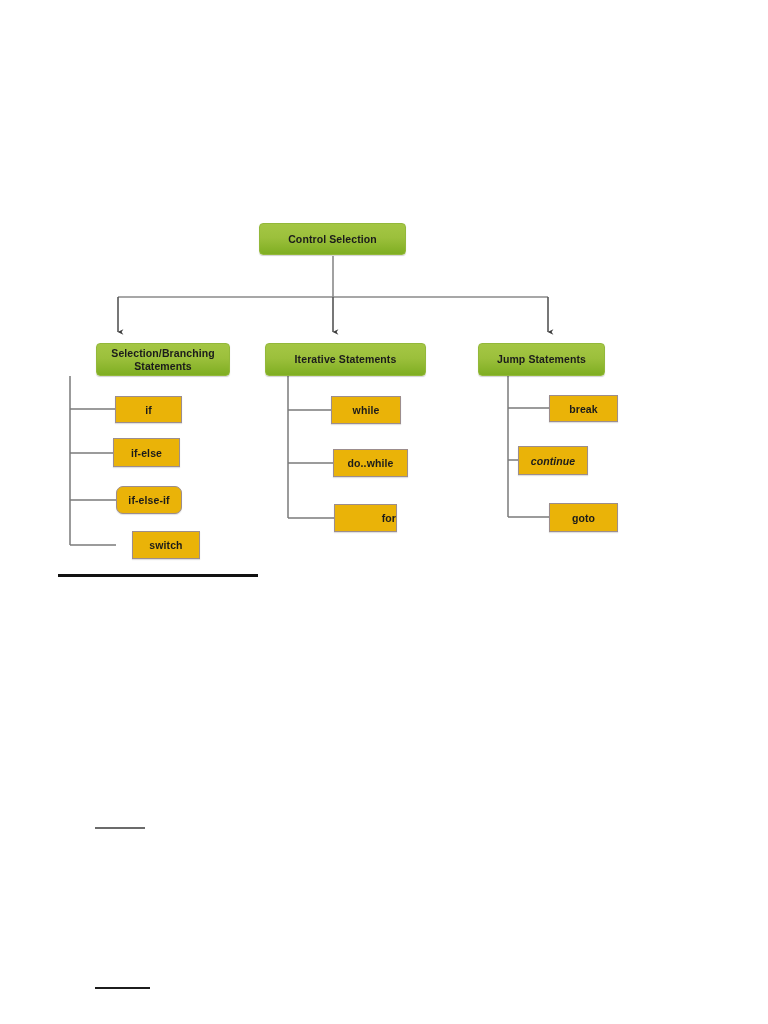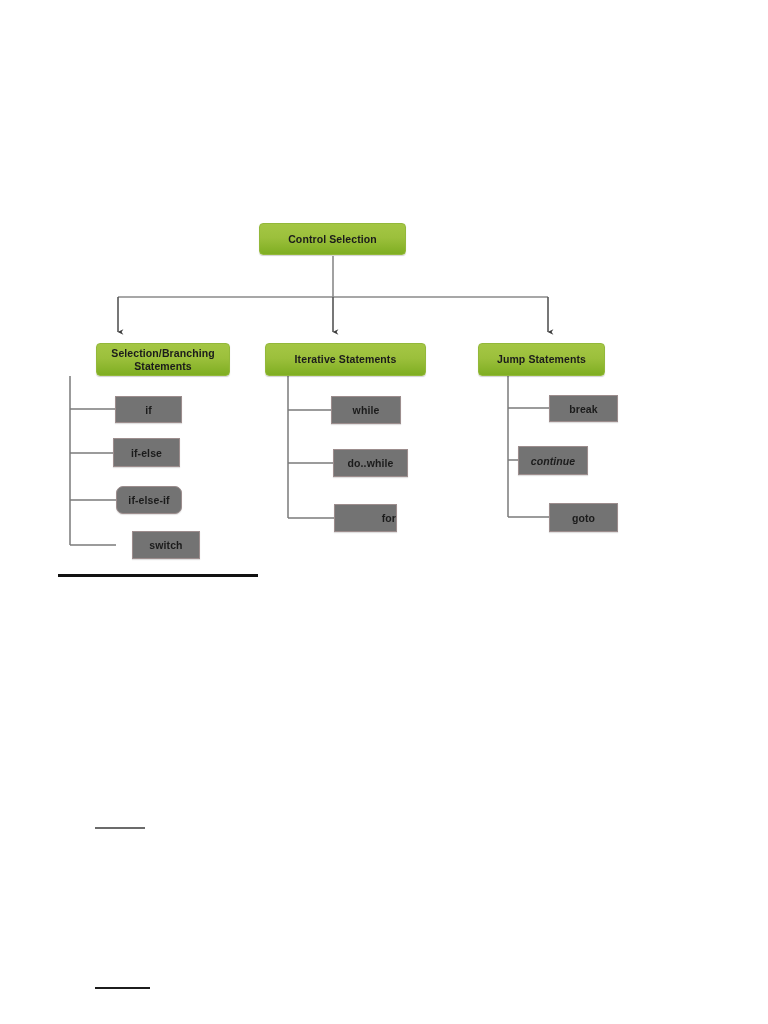--- a/index.html
+++ b/index.html
@@ -57,21 +57,21 @@
     border-radius: 4px;
     color: #1b1b1b;
     font-size: 10.5px;
     font-weight: bold;
     letter-spacing: 0.1px;
     line-height: 13px;
     box-shadow: 0 1px 1px rgba(0,0,0,0.18);
   }
 
   .node-pink {
-    background: #737373;
+    background: #eab308;
     border: 1px solid #9c8d8d;
     color: #1b1b1b;
     font-size: 10.5px;
     font-weight: bold;
     letter-spacing: 0.1px;
     box-shadow: 0 1px 1px rgba(0,0,0,0.12);
   }
 
   
   .rule {

